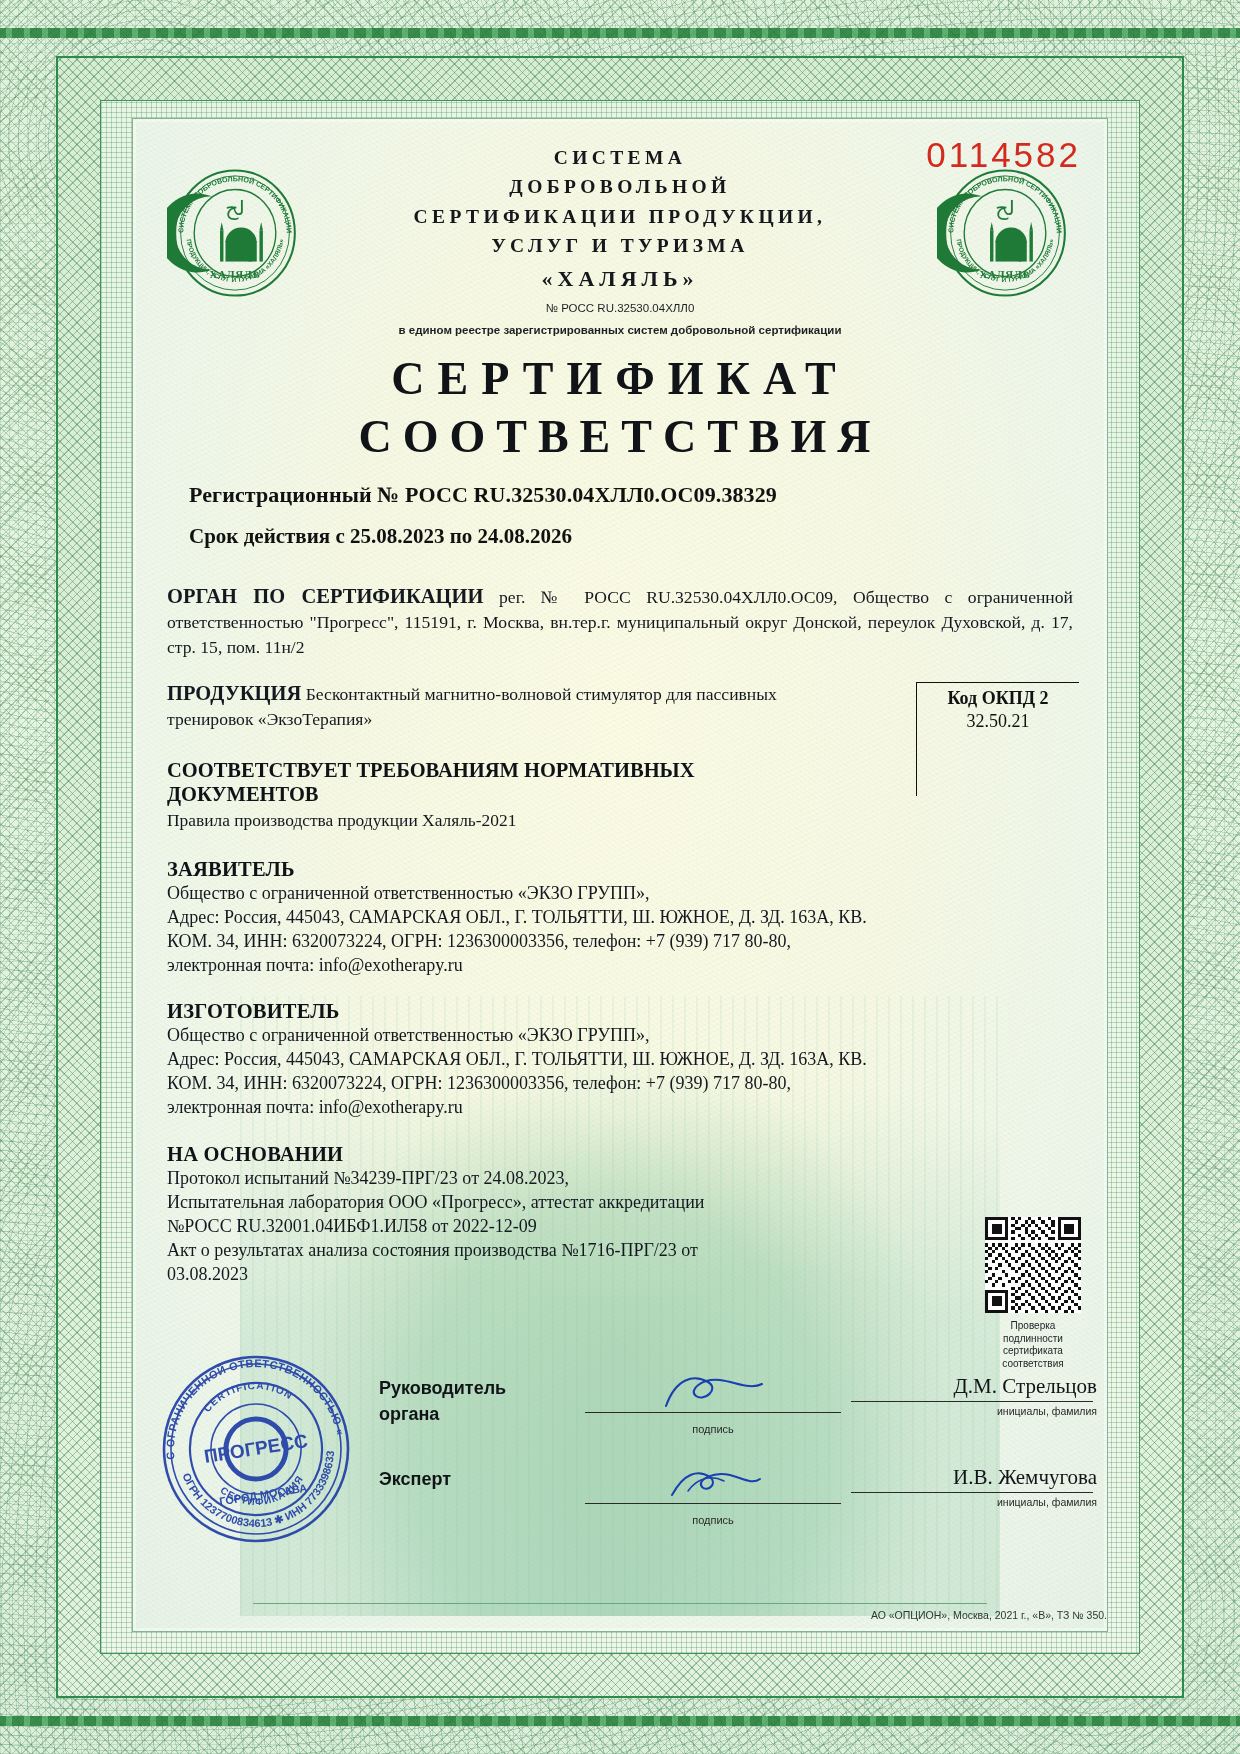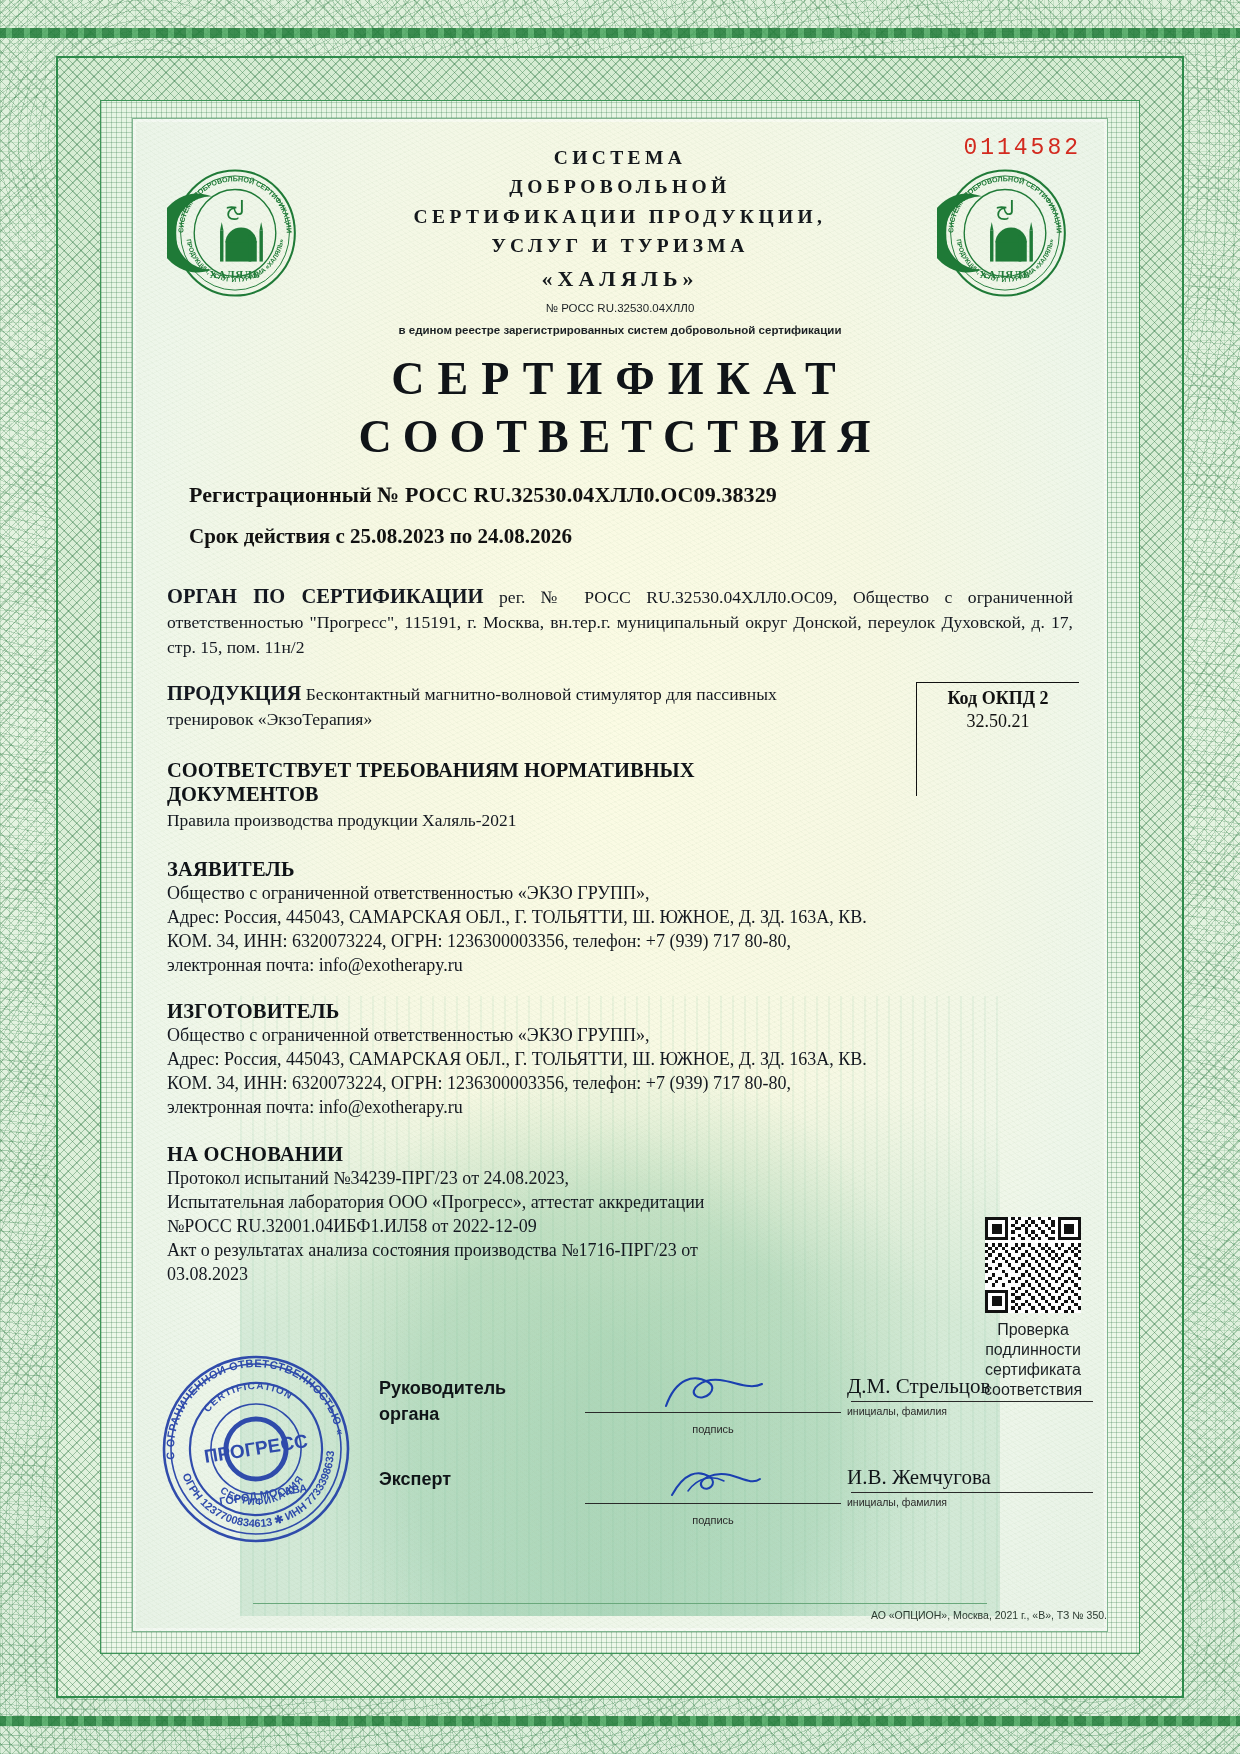--- a/index.html
+++ b/index.html
@@ -79,22 +79,22 @@
     content:"";position:absolute;inset:0;pointer-events:none;
     background-image:
       repeating-linear-gradient(37deg, rgba(160,190,150,.07) 0 1px, transparent 1px 4px),
       repeating-linear-gradient(-23deg, rgba(170,195,160,.06) 0 1px, transparent 1px 5px);
   }
   .content{position:relative;z-index:5;padding:16px 34px 0 34px;}
 
   
   .serial{
     position:absolute;right:26px;top:16px;
-    font-family:Liberation Mono, monospace;
-    font-size:23px;letter-spacing:3px;color:#d32a1f;
+    font-family:Liberation Sans, sans-serif;
+    font-size:35px;letter-spacing:3px;color:#d32a1f;
     z-index:8;
   }
   .hdr{display:flex;align-items:flex-start;justify-content:space-between;gap:6px;}
   .emblem{width:136px;height:136px;flex:0 0 136px;position:relative;margin-top:30px;}
   .emblem svg{width:100%;height:100%;display:block}
 
   .hdr-mid{flex:1;text-align:center;padding-top:8px}
   .sys-line{
     font-family:"Liberation Serif", serif;
     font-weight:bold;font-size:19.5px;letter-spacing:4.4px;
@@ -128,42 +128,42 @@
     position:absolute;right:-6px;top:2px;width:150px;text-align:center;
     border-top:1.6px solid #111;border-left:1.6px solid #111;
     padding:4px 6px 62px 6px;
     font-size:18px;font-weight:bold;color:#111;line-height:1.32;
   }
   .okpd .code{font-weight:normal;font-size:18px}
 
   
   .qrwrap{position:absolute;right:8px;top:1098px;width:132px;text-align:center;z-index:7}
   .qr{width:96px;height:96px;margin:0 auto;display:block}
-  .qr-cap{font-family:"Liberation Sans", sans-serif;font-size:16px;color:#1b2024;line-height:1.26;margin-top:7px}
+  .qr-cap{font-family:"Liberation Sans", sans-serif;font-size:10px;color:#1b2024;line-height:1.26;margin-top:7px}
 
   
   .stamp{
     position:absolute;left:18px;top:1230px;width:210px;height:200px;z-index:9;
     opacity:.93;
   }
   .stamp svg{width:100%;height:100%}
 
   
   .sigs{position:absolute;left:246px;right:10px;top:1255px;z-index:7}
   .sigrow{display:flex;align-items:flex-start;margin-bottom:30px}
   .sig-role{
     font-family:"Liberation Sans", sans-serif;font-weight:bold;
     font-size:18px;color:#101418;width:200px;line-height:1.42;padding-top:2px;
   }
   .sig-mid{flex:1;text-align:center;position:relative}
   .sig-mark{height:38px;display:flex;align-items:flex-end;justify-content:center}
   .sig-mark svg{display:block}
   .sig-line{border-top:1px solid #2a2a2a;margin:0 6px}
   .sig-cap{font-family:"Liberation Sans", sans-serif;font-size:11px;color:#2a2a2a;margin-top:10px}
-  .sig-name{width:250px;text-align:left}
+  .sig-name{width:250px;text-align:right}
   .sig-name .nm{font-size:21px;color:#101418}
   .sig-name .nline{border-top:1px solid #2a2a2a;margin:2px 4px 0 4px}
   .sig-name .ncap{font-family:"Liberation Sans", sans-serif;font-size:10.5px;color:#2a2a2a;margin-top:3px}
 
   
   .footer{
     position:absolute;left:0;right:0;bottom:10px;text-align:right;
     font-family:"Liberation Sans", sans-serif;font-size:10.5px;color:#2b3a30;z-index:7;
   }
   .footer-rule{border-top:1px solid #6aa87c;margin:0 120px 5px 120px}

